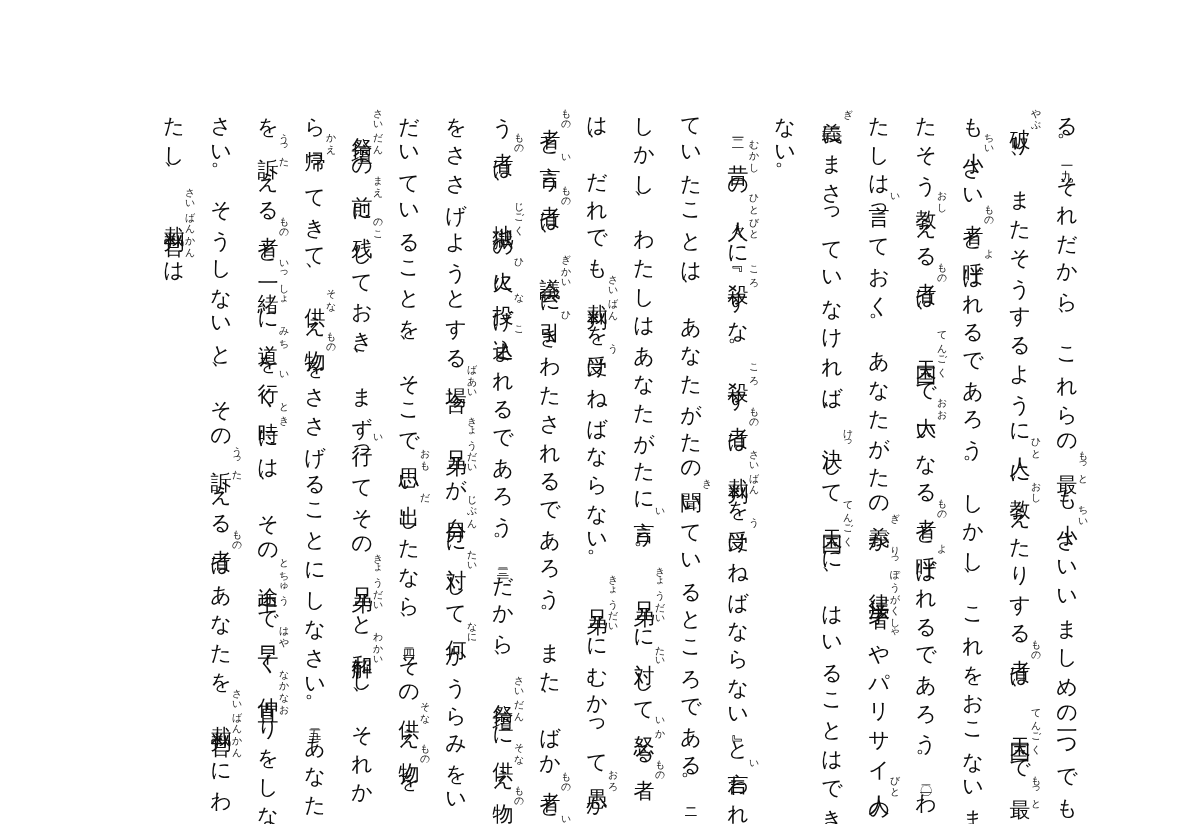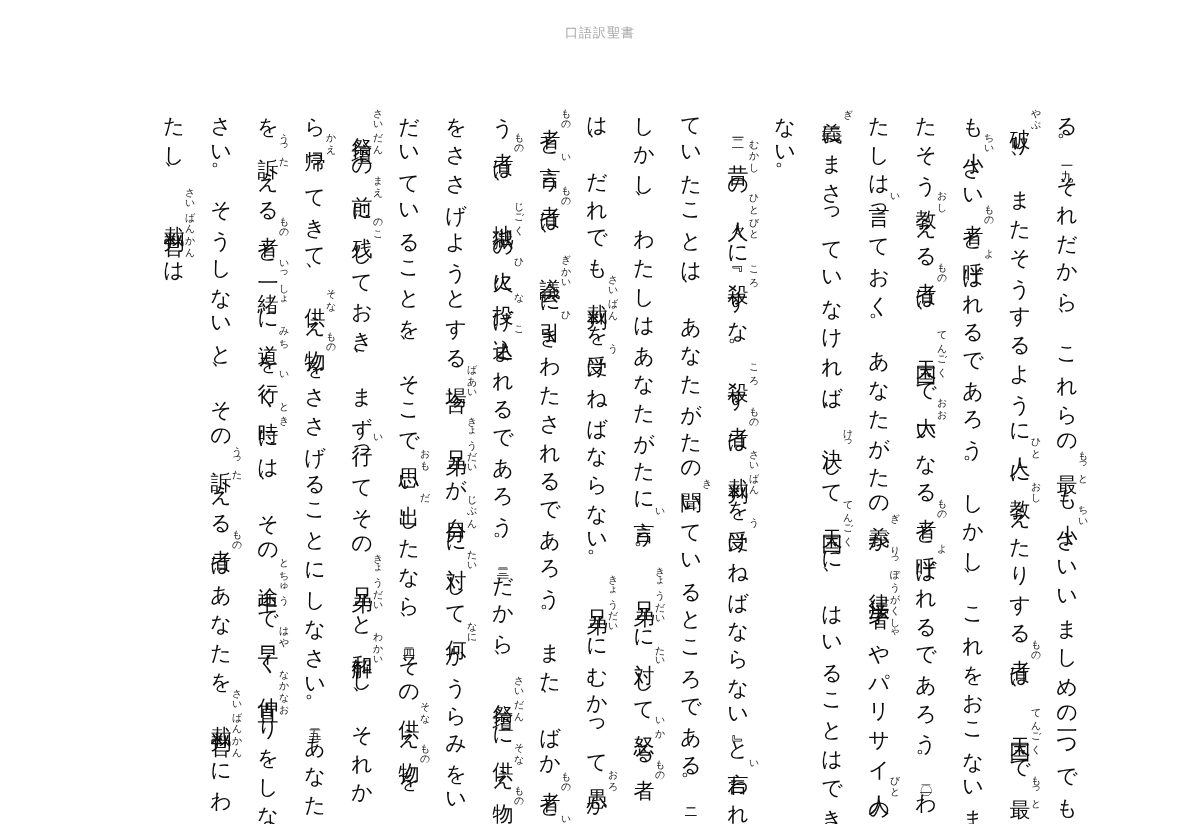--- a/index.html
+++ b/index.html
@@ -53,19 +53,18 @@
     letter-spacing: 0.5px;
     margin-top: 2px;
     margin-bottom: 2px;
     display: inline;
   }
 </style>
 </head>
 <body>
 
 <div class="page">
-  <div class="header">口語訳聖書</div>
 
   <div class="text-flow" id="text-flow">
       <p class="para">る。<span class="verse">一九</span>それだから、これらの<ruby>最<rt>もっと</rt></ruby>も<ruby>小<rt>ちい</rt></ruby>さいいましめの一つでも<ruby>破<rt>やぶ</rt></ruby>り、またそうするように<ruby>人<rt>ひと</rt></ruby>に<ruby>教<rt>おし</rt></ruby>えたりする<ruby>者<rt>もの</rt></ruby>は、<ruby>天国<rt>てんごく</rt></ruby>で<ruby>最<rt>もっと</rt></ruby>も<ruby>小<rt>ちい</rt></ruby>さい<ruby>者<rt>もの</rt></ruby>と<ruby>呼<rt>よ</rt></ruby>ばれるであろう。しかし、これをおこないまたそう<ruby>教<rt>おし</rt></ruby>える<ruby>者<rt>もの</rt></ruby>は、<ruby>天国<rt>てんごく</rt></ruby>で<ruby>大<rt>おお</rt></ruby>いなる<ruby>者<rt>もの</rt></ruby>と<ruby>呼<rt>よ</rt></ruby>ばれるであろう。<span class="verse">二〇</span>わたしは<ruby>言<rt>い</rt></ruby>っておく。あなたがたの<ruby>義<rt>ぎ</rt></ruby>が<ruby>律法学者<rt>りっぽうがくしゃ</rt></ruby>やパリサイ<ruby>人<rt>びと</rt></ruby>の<ruby>義<rt>ぎ</rt></ruby>にまさっていなければ、<ruby>決<rt>けっ</rt></ruby>して<ruby>天国<rt>てんごく</rt></ruby>に、はいることはできない。</p>
       <p class="para indent"><span class="verse">二一</span><ruby>昔<rt>むかし</rt></ruby>の<ruby>人々<rt>ひとびと</rt></ruby>に『<ruby>殺<rt>ころ</rt></ruby>すな。<ruby>殺<rt>ころ</rt></ruby>す<ruby>者<rt>もの</rt></ruby>は<ruby>裁判<rt>さいばん</rt></ruby>を<ruby>受<rt>う</rt></ruby>けねばならない』と<ruby>言<rt>い</rt></ruby>われていたことは、あなたがたの<ruby>聞<rt>き</rt></ruby>いているところである。<span class="verse">二二</span>しかし、わたしはあなたがたに<ruby>言<rt>い</rt></ruby>う。<ruby>兄弟<rt>きょうだい</rt></ruby>に<ruby>対<rt>たい</rt></ruby>して<ruby>怒<rt>いか</rt></ruby>る<ruby>者<rt>もの</rt></ruby>は、だれでも<ruby>裁判<rt>さいばん</rt></ruby>を<ruby>受<rt>う</rt></ruby>けねばならない。<ruby>兄弟<rt>きょうだい</rt></ruby>にむかって<ruby>愚<rt>おろ</rt></ruby>か<ruby>者<rt>もの</rt></ruby>と<ruby>言<rt>い</rt></ruby>う<ruby>者<rt>もの</rt></ruby>は、<ruby>議会<rt>ぎかい</rt></ruby>に<ruby>引<rt>ひ</rt></ruby>きわたされるであろう。また、ばか<ruby>者<rt>もの</rt></ruby>と<ruby>言<rt>い</rt></ruby>う<ruby>者<rt>もの</rt></ruby>は、<ruby>地獄<rt>じごく</rt></ruby>の<ruby>火<rt>ひ</rt></ruby>に<ruby>投<rt>な</rt></ruby>げ<ruby>込<rt>こ</rt></ruby>まれるであろう。<span class="verse">二三</span>だから、<ruby>祭壇<rt>さいだん</rt></ruby>に<ruby>供<rt>そな</rt></ruby>え<ruby>物<rt>もの</rt></ruby>をささげようとする<ruby>場合<rt>ばあい</rt></ruby>、<ruby>兄弟<rt>きょうだい</rt></ruby>が<ruby>自分<rt>じぶん</rt></ruby>に<ruby>対<rt>たい</rt></ruby>して<ruby>何<rt>なに</rt></ruby>かうらみをいだいていることを、そこで<ruby>思<rt>おも</rt></ruby>い<ruby>出<rt>だ</rt></ruby>したなら、<span class="verse">二四</span>その<ruby>供<rt>そな</rt></ruby>え<ruby>物<rt>もの</rt></ruby>を<ruby>祭壇<rt>さいだん</rt></ruby>の<ruby>前<rt>まえ</rt></ruby>に<ruby>残<rt>のこ</rt></ruby>しておき、まず<ruby>行<rt>い</rt></ruby>ってその<ruby>兄弟<rt>きょうだい</rt></ruby>と<ruby>和解<rt>わかい</rt></ruby>し、それから<ruby>帰<rt>かえ</rt></ruby>ってきて、<ruby>供<rt>そな</rt></ruby>え<ruby>物<rt>もの</rt></ruby>をささげることにしなさい。<span class="verse">二五</span>あなたを<ruby>訴<rt>うった</rt></ruby>える<ruby>者<rt>もの</rt></ruby>と<ruby>一緒<rt>いっしょ</rt></ruby>に<ruby>道<rt>みち</rt></ruby>を<ruby>行<rt>い</rt></ruby>く<ruby>時<rt>とき</rt></ruby>には、その<ruby>途中<rt>とちゅう</rt></ruby>で<ruby>早<rt>はや</rt></ruby>く<ruby>仲直<rt>なかなお</rt></ruby>りをしなさい。そうしないと、その<ruby>訴<rt>うった</rt></ruby>える<ruby>者<rt>もの</rt></ruby>はあなたを<ruby>裁判官<rt>さいばんかん</rt></ruby>にわたし、<ruby>裁判官<rt>さいばんかん</rt></ruby>は</p>
     </div>
 </div>
 
 </body></html>

